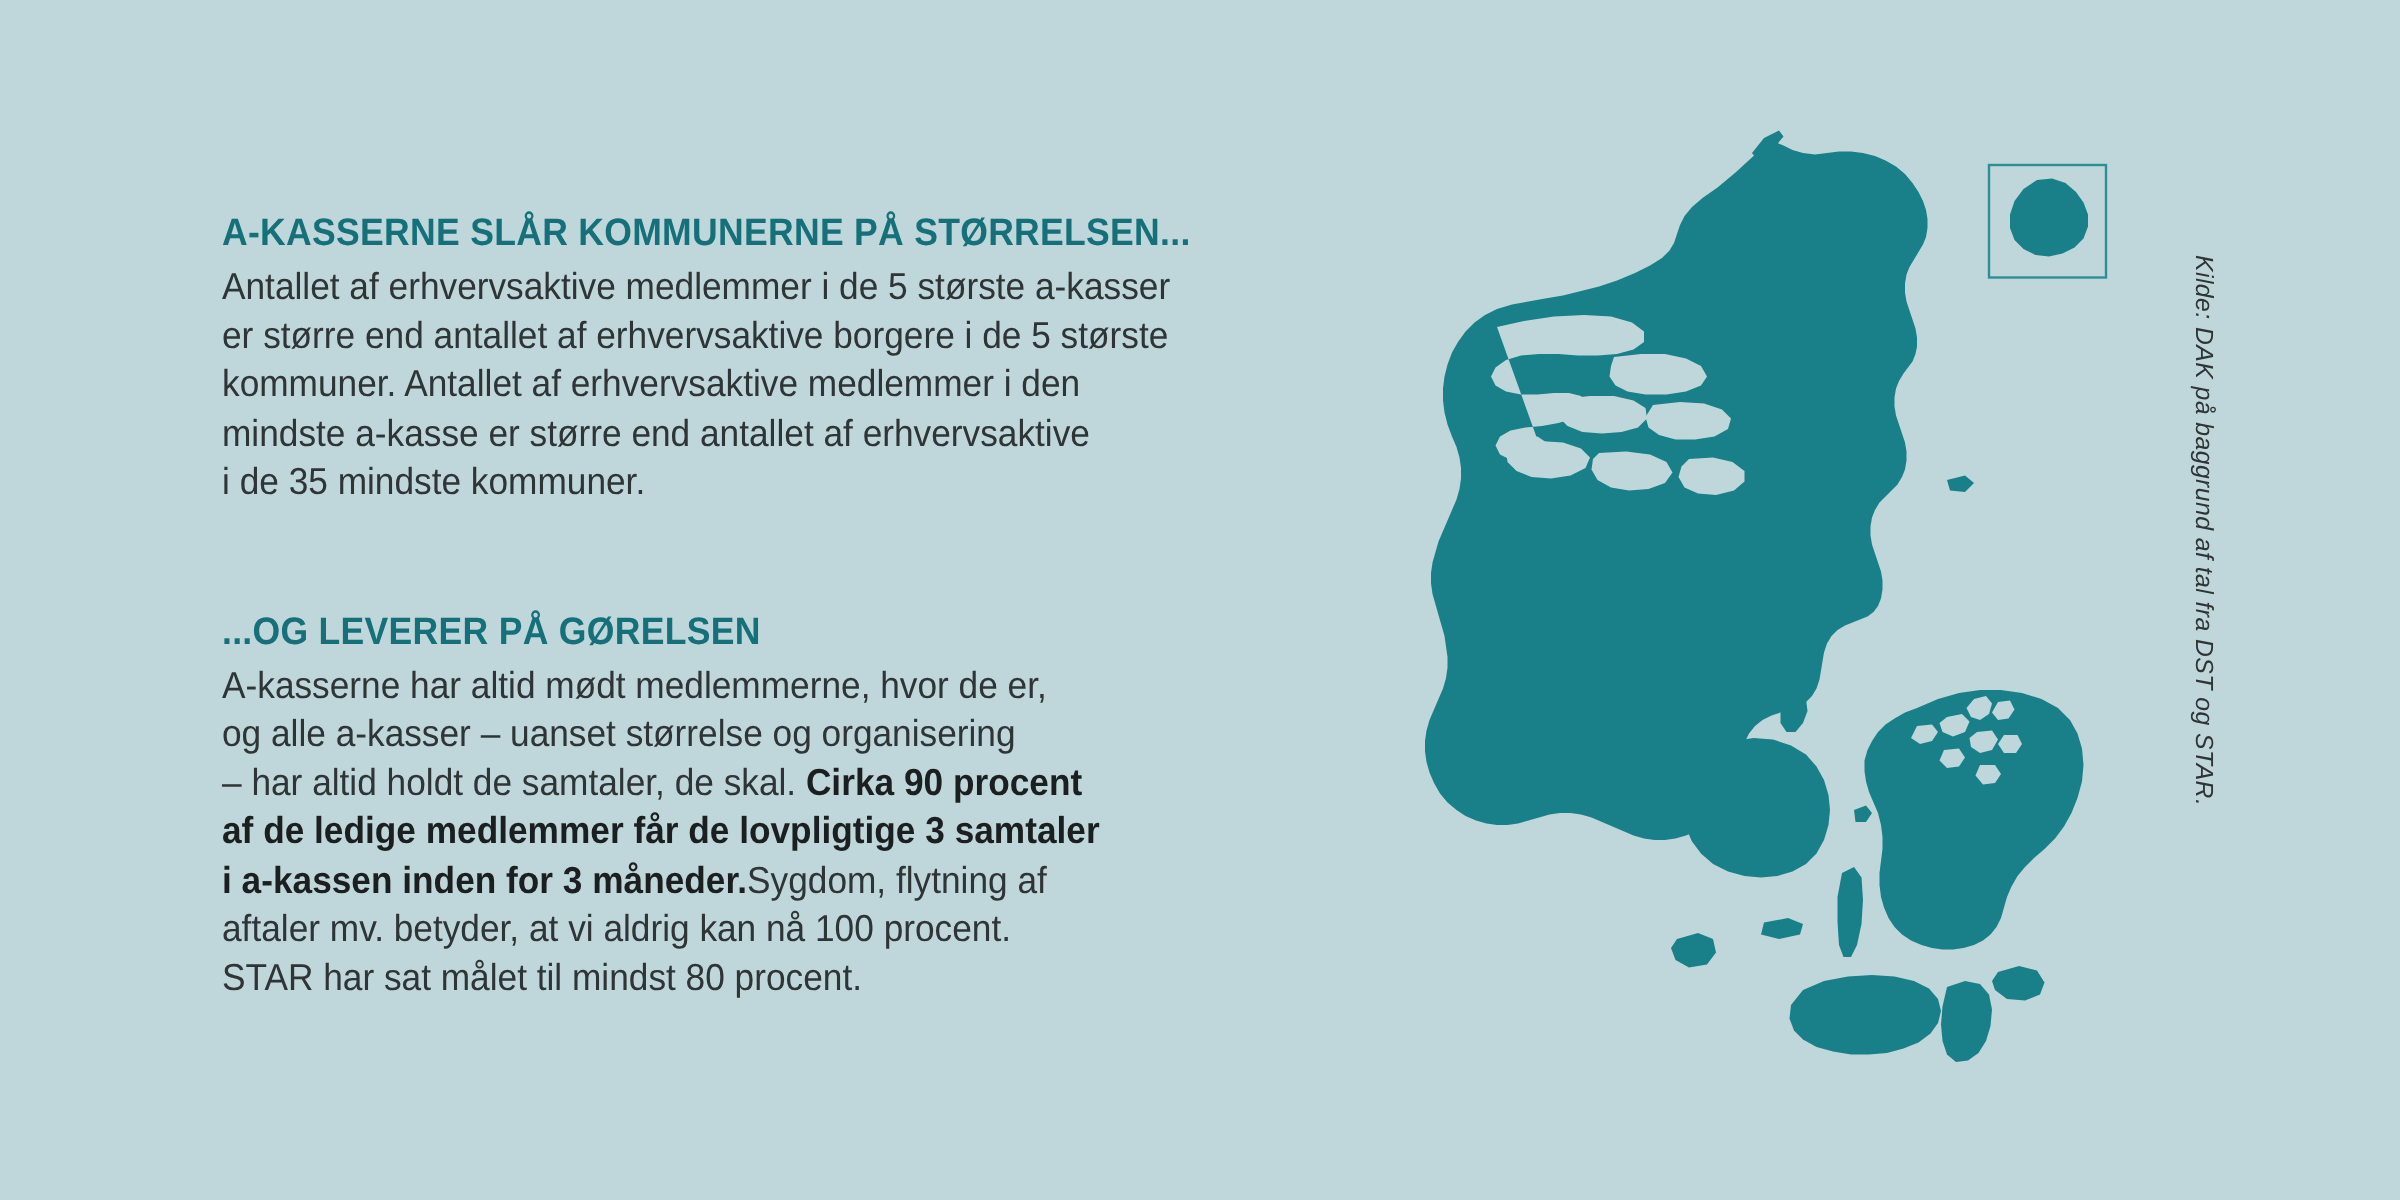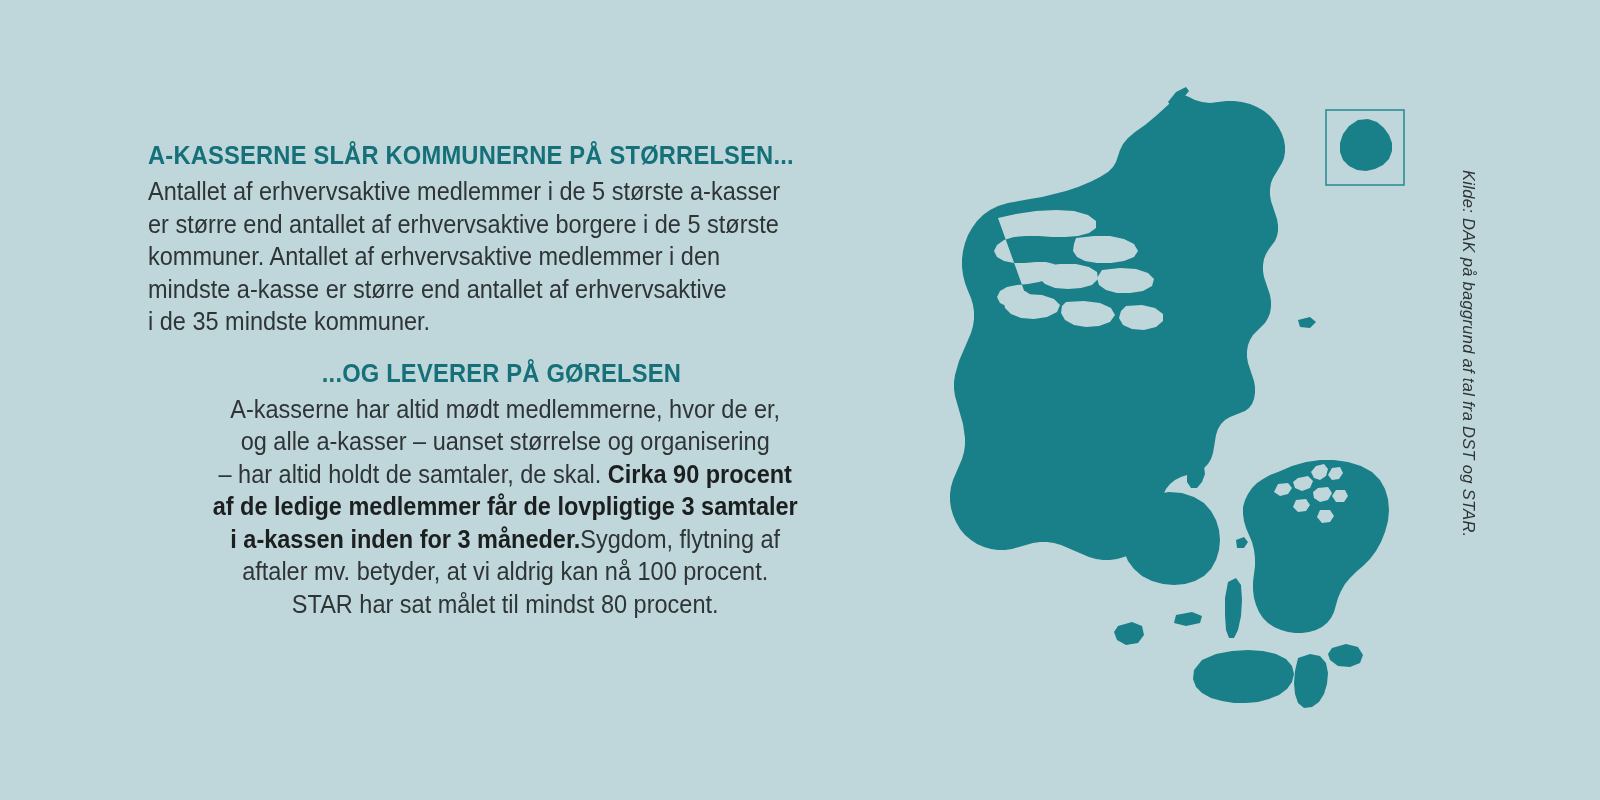--- a/index.html
+++ b/index.html
@@ -13,21 +13,21 @@
   }
   .canvas{position:relative;width:1600px;height:800px;}
 
   
   .text-col{
     position:absolute;
     left:148px;top:140px;
     width:760px;
   }
   .block{margin:0 0 0 0;}
-  .block + .block{margin-top:20px;text-align:center;}
+  .block + .block{margin-top:68px;}
 
   .headline{
     color:#15707a;
     font-weight:bold;
     font-size:25.5px;
     letter-spacing:0.2px;
     line-height:30px;
     margin:0 0 5px 0;
     transform:scaleX(0.93);
     transform-origin:left center;

